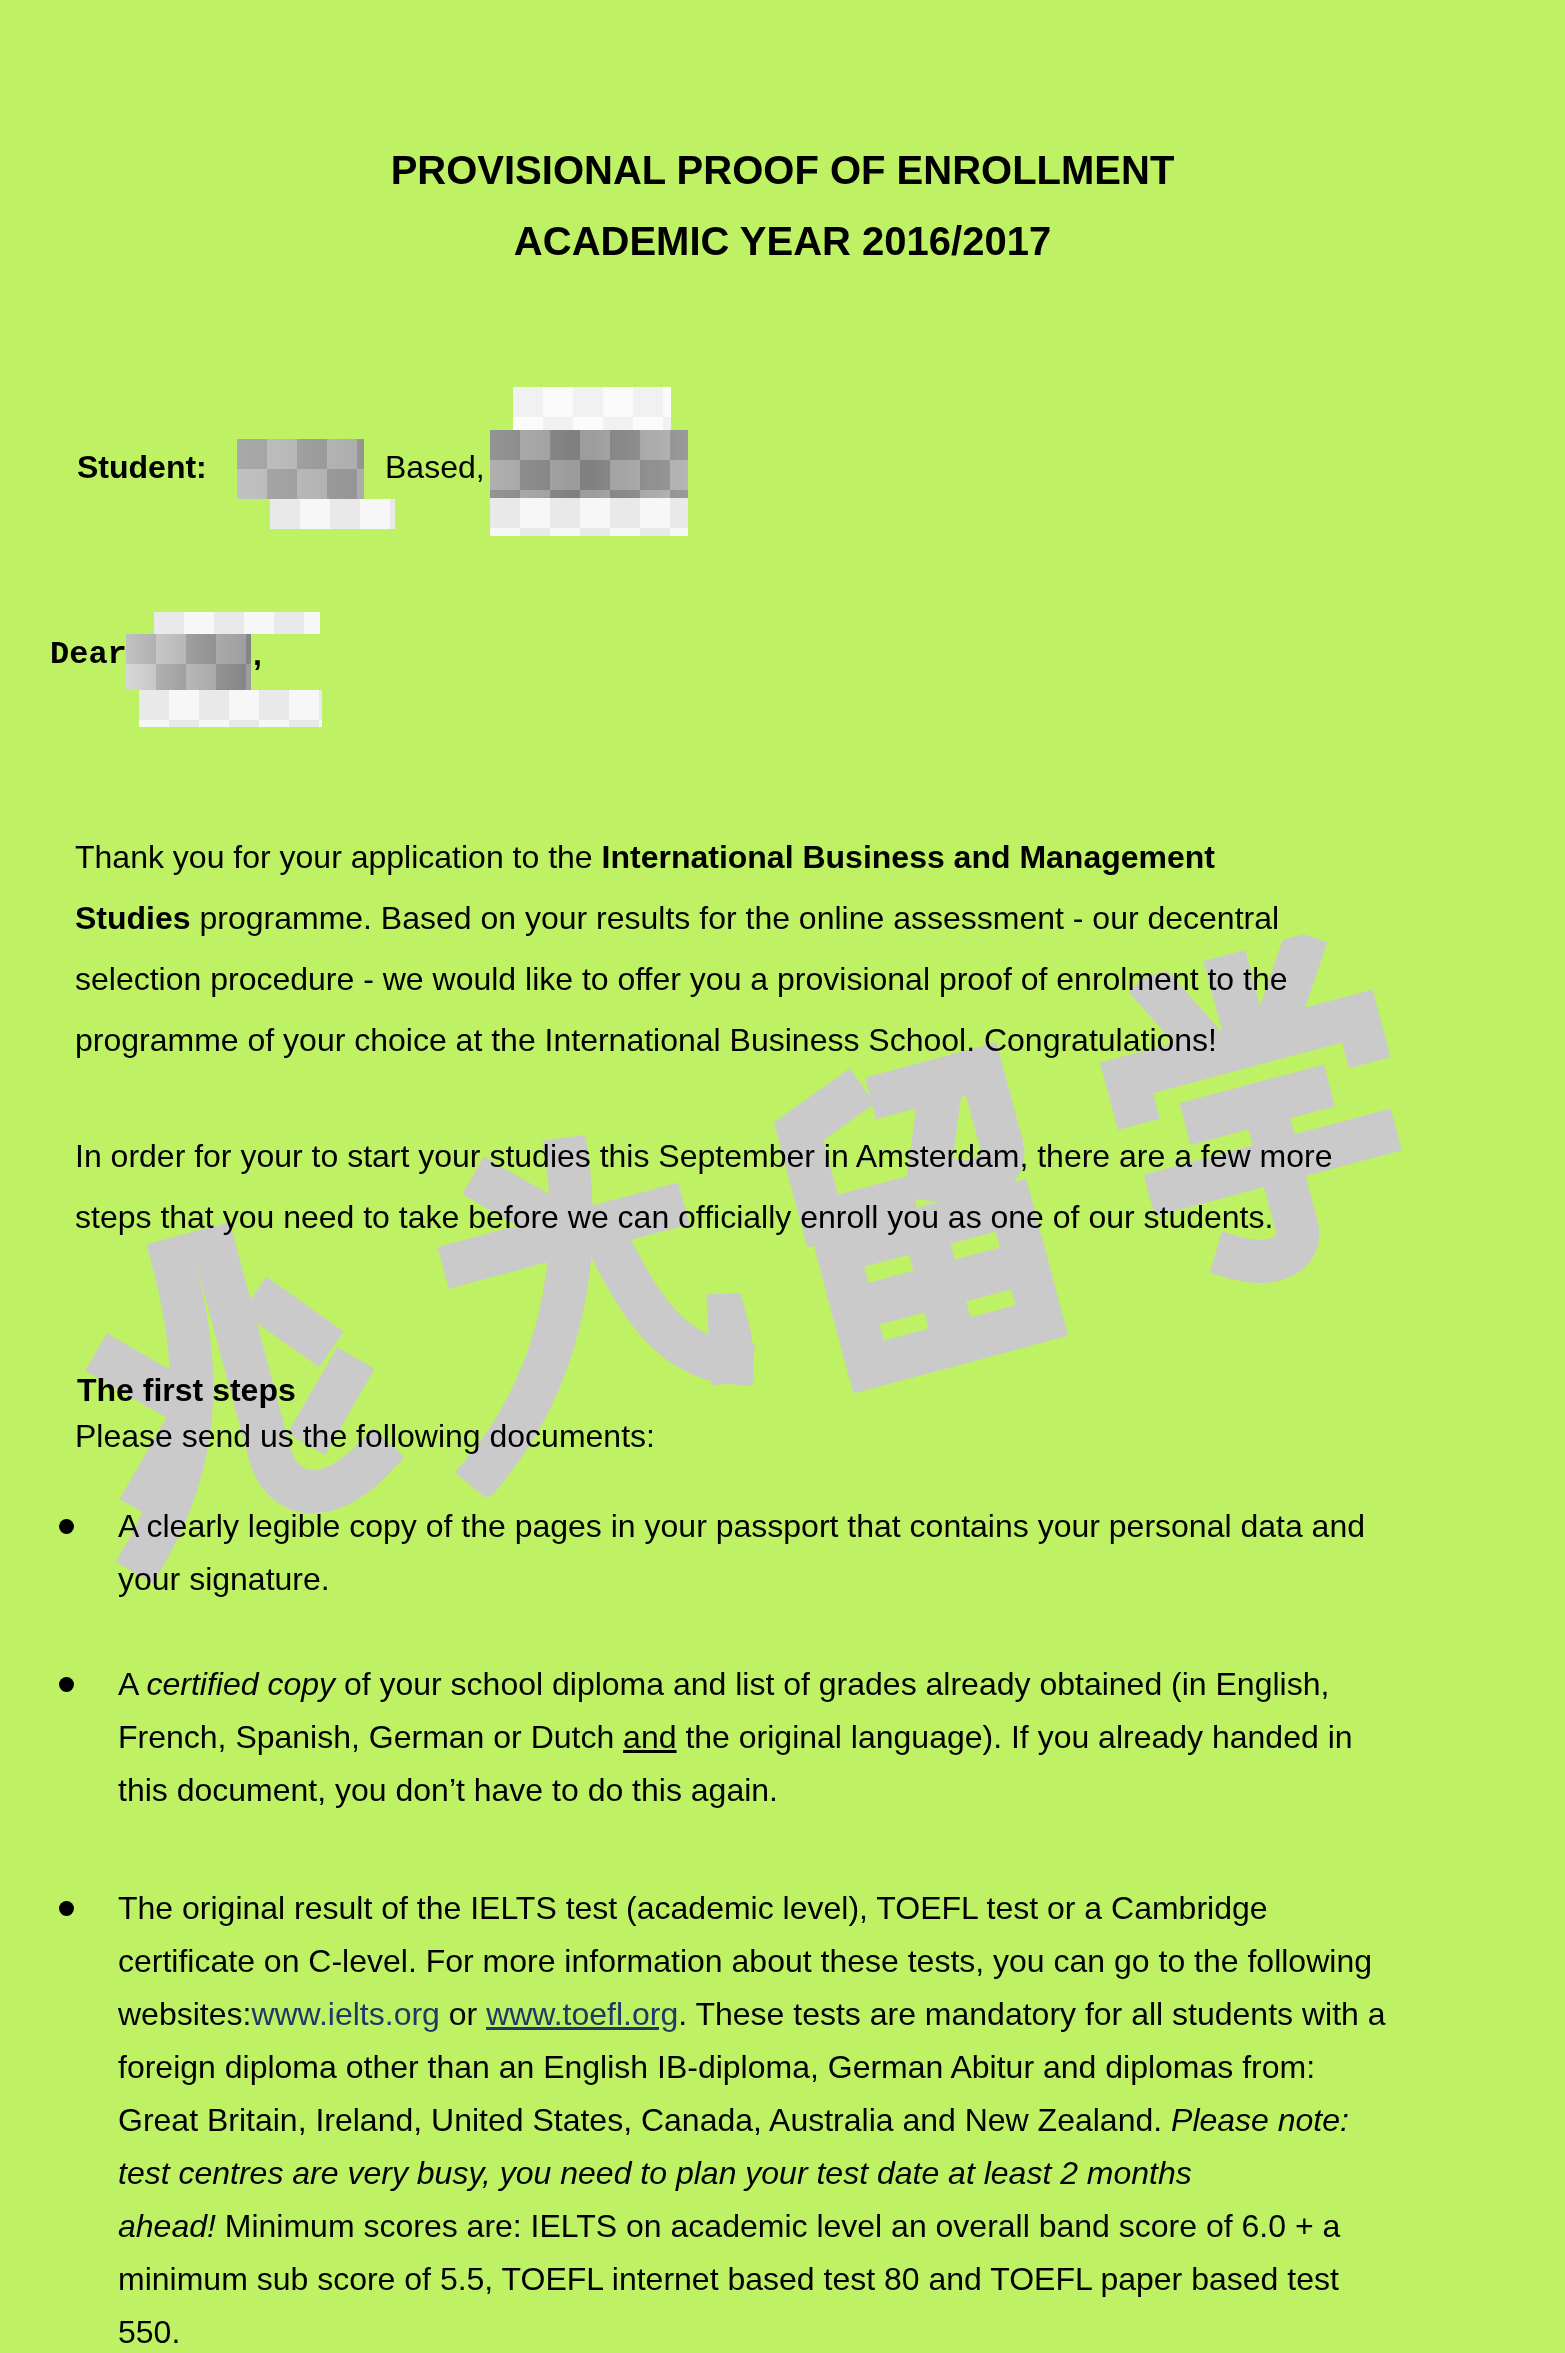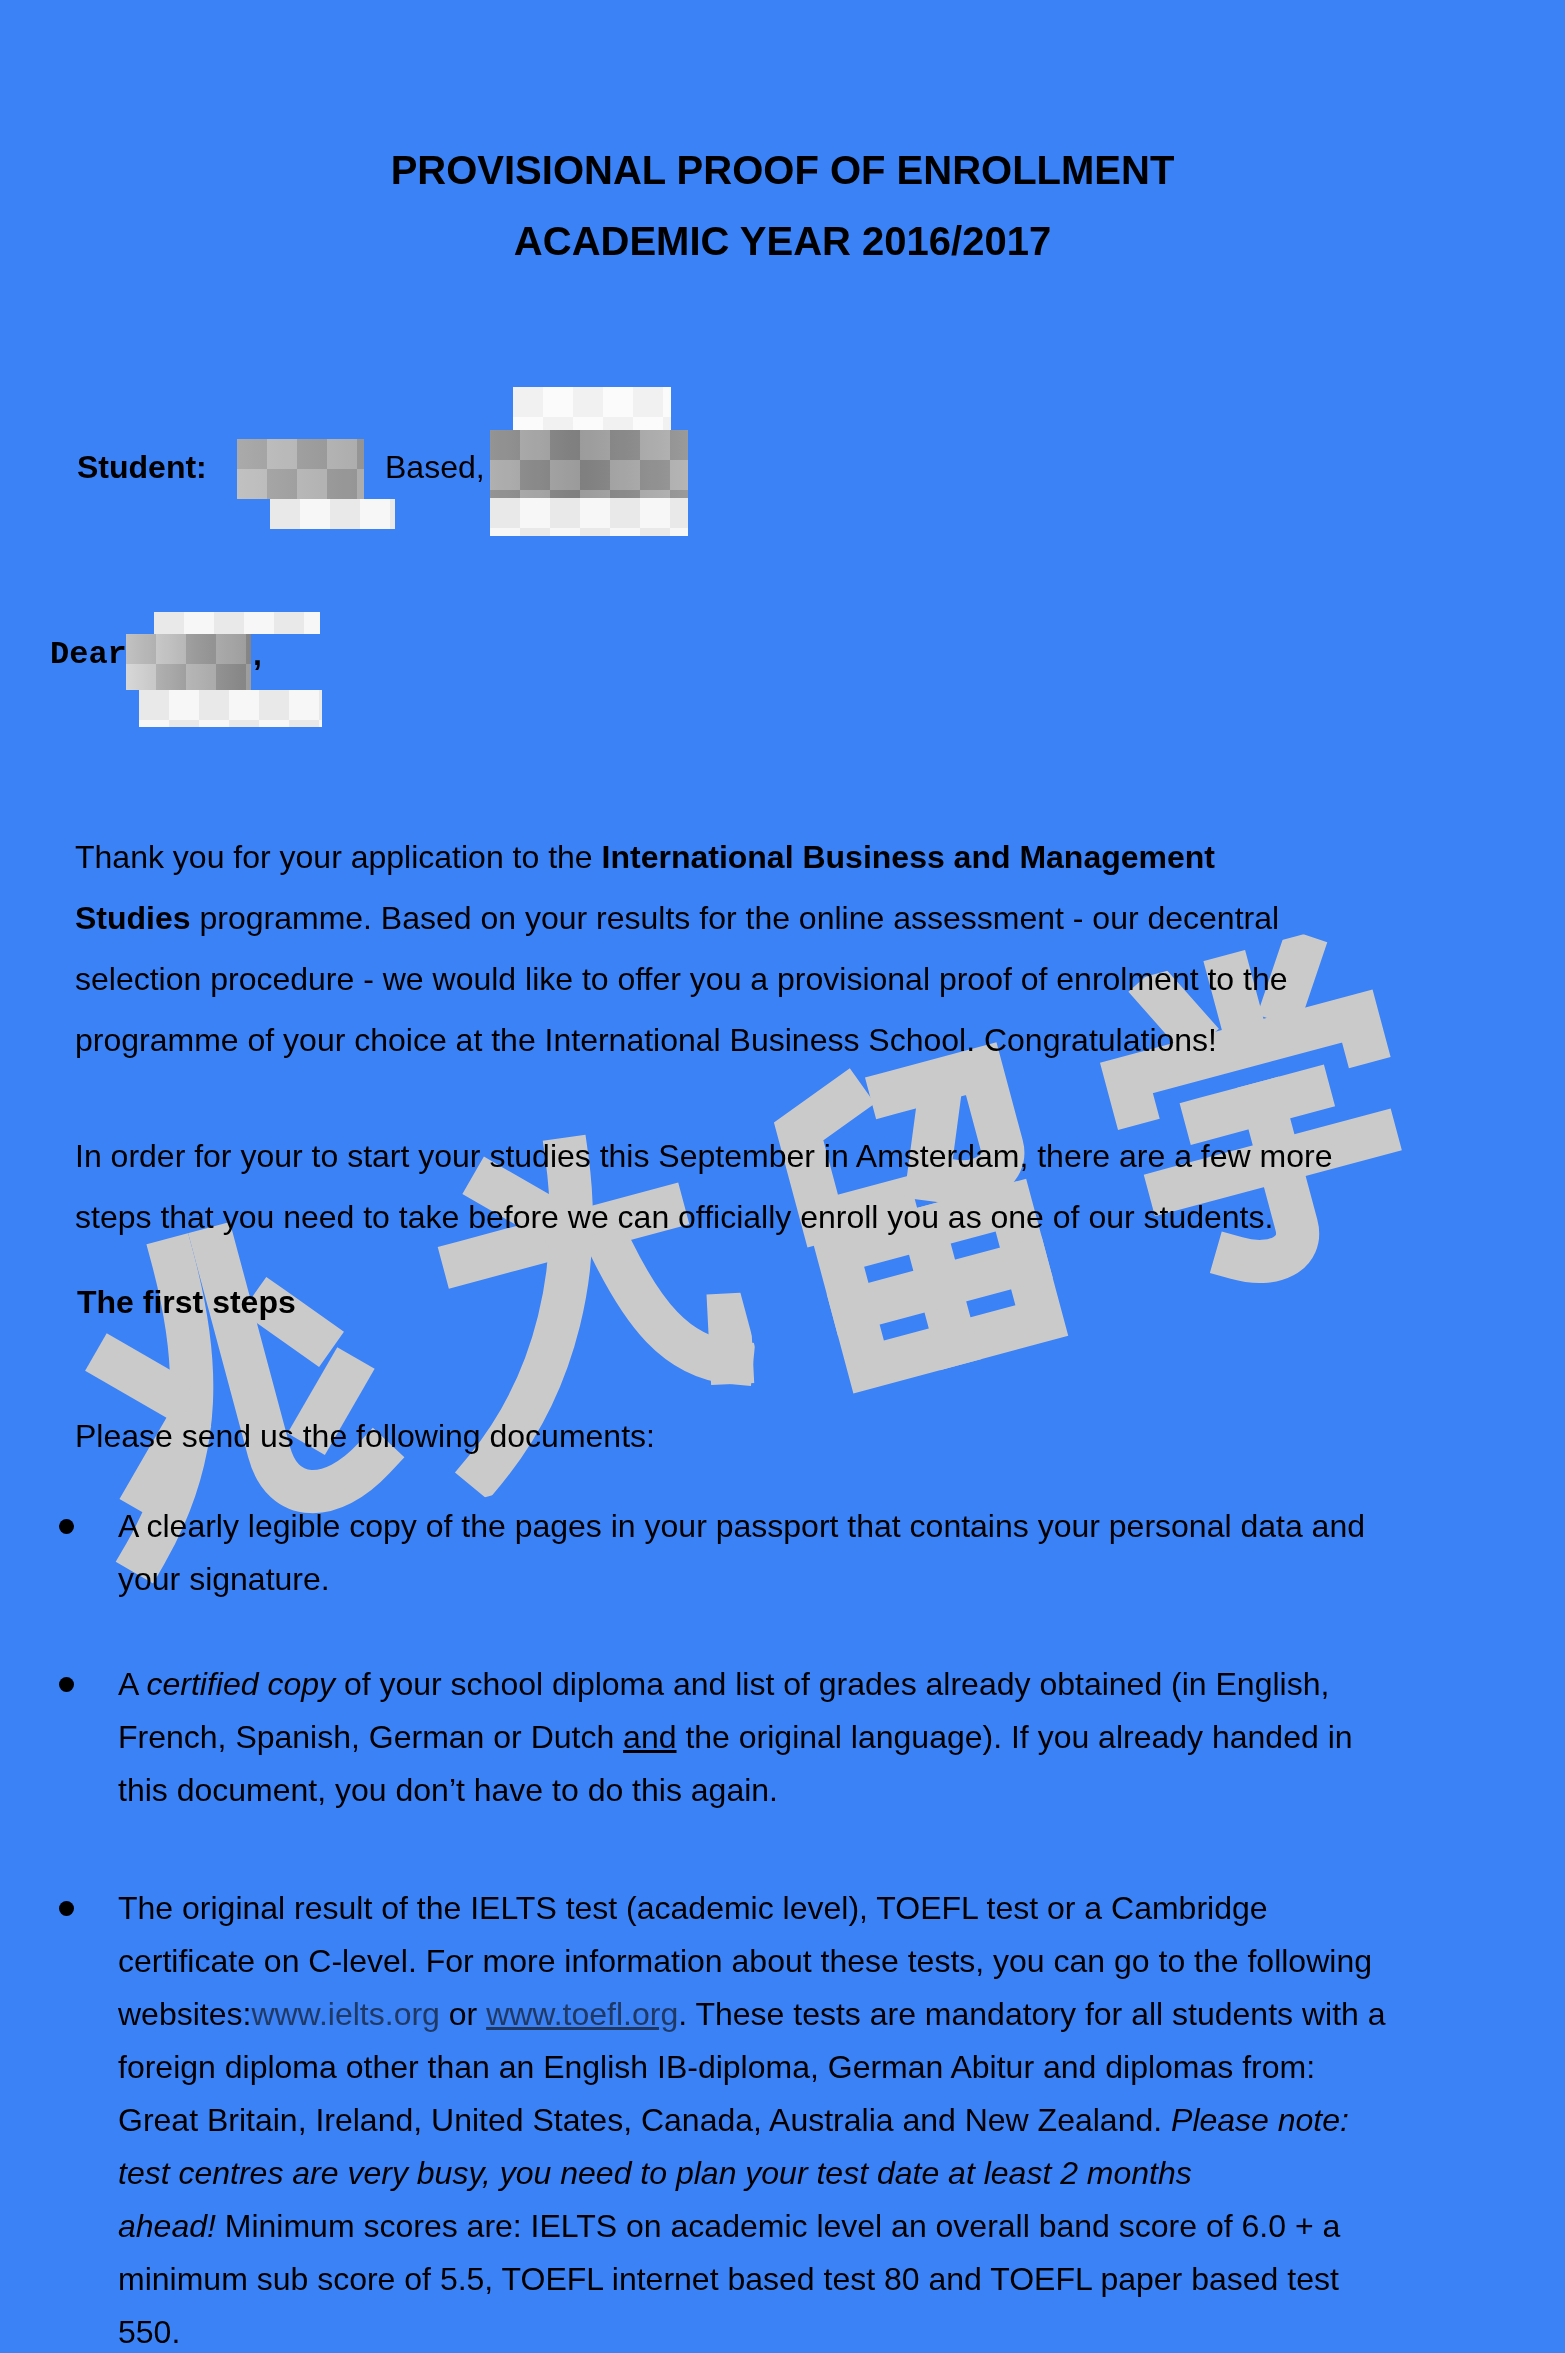--- a/index.html
+++ b/index.html
@@ -1,17 +1,17 @@
 <!DOCTYPE html>
 <html style="--link: #1f3864; --wm: #cacaca;font-size:13.3px"><head>
 <meta charset="utf-8">
 <style>
   html,body{margin:0;padding:0;background:#888;}
   .page{
-    position:relative; width:1565px; height:2354px; background:#3b82f6;
+    position:relative; width:1565px; height:2354px; background:#bef264;
     overflow:hidden; font-family:"Liberation Sans","DejaVu Sans",sans-serif;
     color:#000;
   }
   
   .watermark{
     position:absolute; left:42px; top:1090px; width:1404px; height:332px;
     display:flex; gap:25px; align-items:center;
     transform:rotate(-15deg); transform-origin:center center;
     z-index:0; pointer-events:none;
   }
@@ -136,21 +136,21 @@
     </div>
 
     <div class="para" style="top:827px;"><span>Thank you for your application to the </span><span class="b">International Business and Management
 Studies</span><span> programme. Based on your results for the online assessment - our decentral
 selection procedure - we would like to offer you a provisional proof of enrolment to the
 programme of your choice at the International Business School. Congratulations!</span></div>
 
     <div class="para" style="top:1126px;"><span>In order for your to start your studies this September in Amsterdam, there are a few more
 steps that you need to take before we can officially enroll you as one of our students.</span></div>
 
-    <div class="heading" style="top:1272px;">The first steps</div>
+    <div class="heading" style="top:1360px;">The first steps</div>
 
     <div class="para" style="top:1406px;">Please send us the following documents:</div>
 
     <div class="bullet" style="top:1500px;">
       <span class="dot"></span>
       <div class="bullet-text"><span>A clearly legible copy of the pages in your passport that contains your personal data and
 your signature.</span></div>
     </div>
 
     <div class="bullet" style="top:1658px;">

